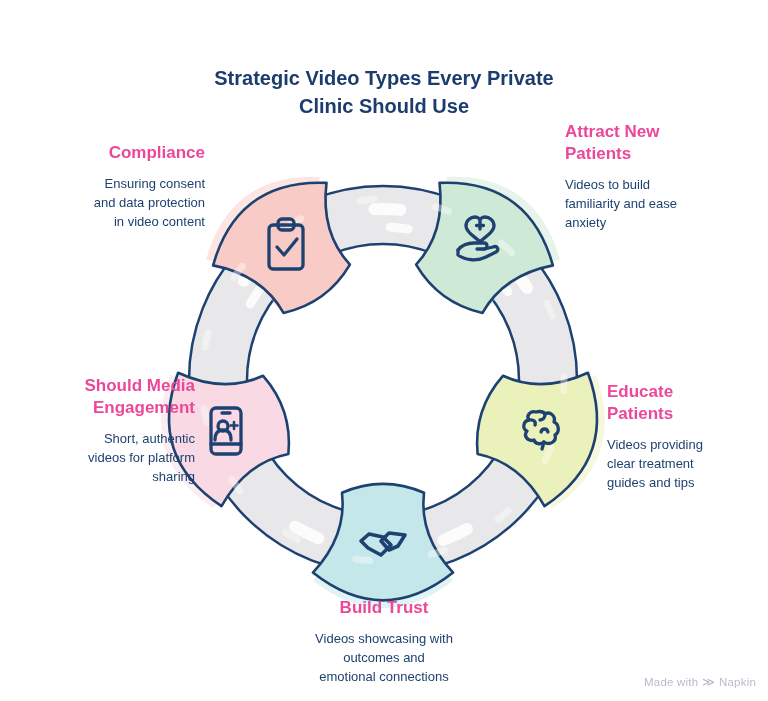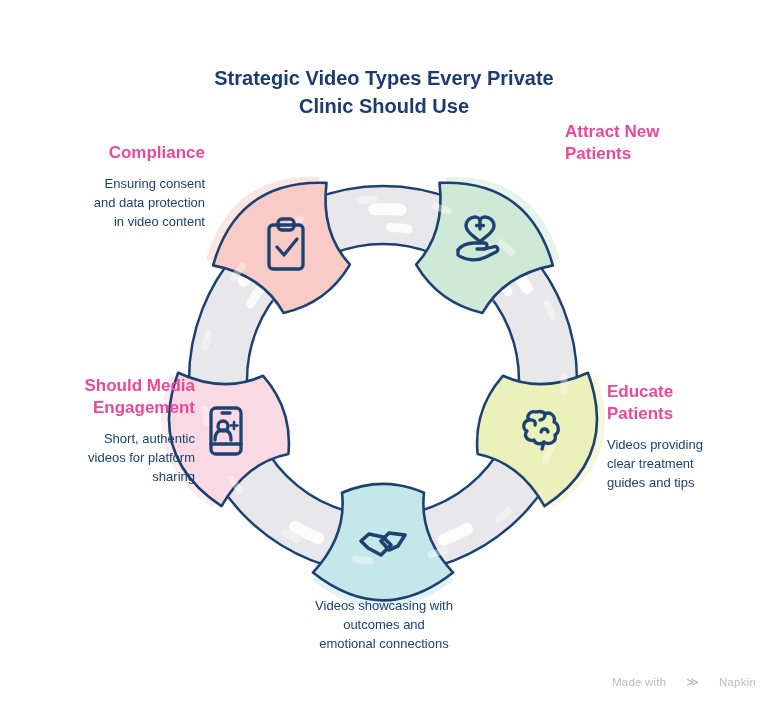--- a/index.html
+++ b/index.html
@@ -23,21 +23,21 @@
   }
   .label-block{position:absolute;}
   .tb-compliance{left:83px;top:142px;width:122px;text-align:right;}
   .tb-attract{left:565px;top:121px;width:132px;text-align:left;}
   .tb-educate{left:607px;top:381px;width:112px;text-align:left;}
   .tb-build{left:314px;top:597px;width:140px;text-align:center;}
   .tb-social{left:69px;top:375px;width:126px;text-align:right;}
   .watermark{
     position:absolute;right:12px;bottom:12px;
     font-size:11.5px;color:#b7bdc9;letter-spacing:.2px;
-    display:flex;align-items:center;gap:20px;
+    display:flex;align-items:center;gap:4px;
   }
   .watermark .logo{font-size:12px;color:#aeb5c4;}
 </style>
 </head>
 <body>
 
 <div class="page-title">Strategic Video Types Every Private Clinic Should Use</div>
 
 <svg class="diagram-svg" width="768" height="701" viewBox="0 0 768 701">
 
@@ -101,28 +101,30 @@
     <g transform="translate(286,246)">
       <rect x="-17" y="-21" width="34" height="44" rx="4"></rect>
       <rect x="-8" y="-27" width="16" height="11" rx="4"></rect>
       <path d="M -9 1 L -2 9 L 11 -7"></path>
     </g>
   </g>
 </svg>
 
 <div class="label-block tb-attract">
   <h2>Attract New Patients</h2>
+  <p>Videos to build familiarity and ease anxiety</p>
 </div>
 
 <div class="label-block tb-educate">
   <h2>Educate Patients</h2>
   <p>Videos providing clear treatment guides and tips</p>
 </div>
 
 <div class="label-block tb-build">
+  <h2>Build Trust</h2>
   <p>Videos showcasing with outcomes and emotional connections</p>
 </div>
 
 <div class="label-block tb-social">
   <h2>Should Media Engagement</h2>
   <p>Short, authentic videos for platform sharing</p>
 </div>
 
 <div class="label-block tb-compliance">
   <h2>Compliance</h2>

